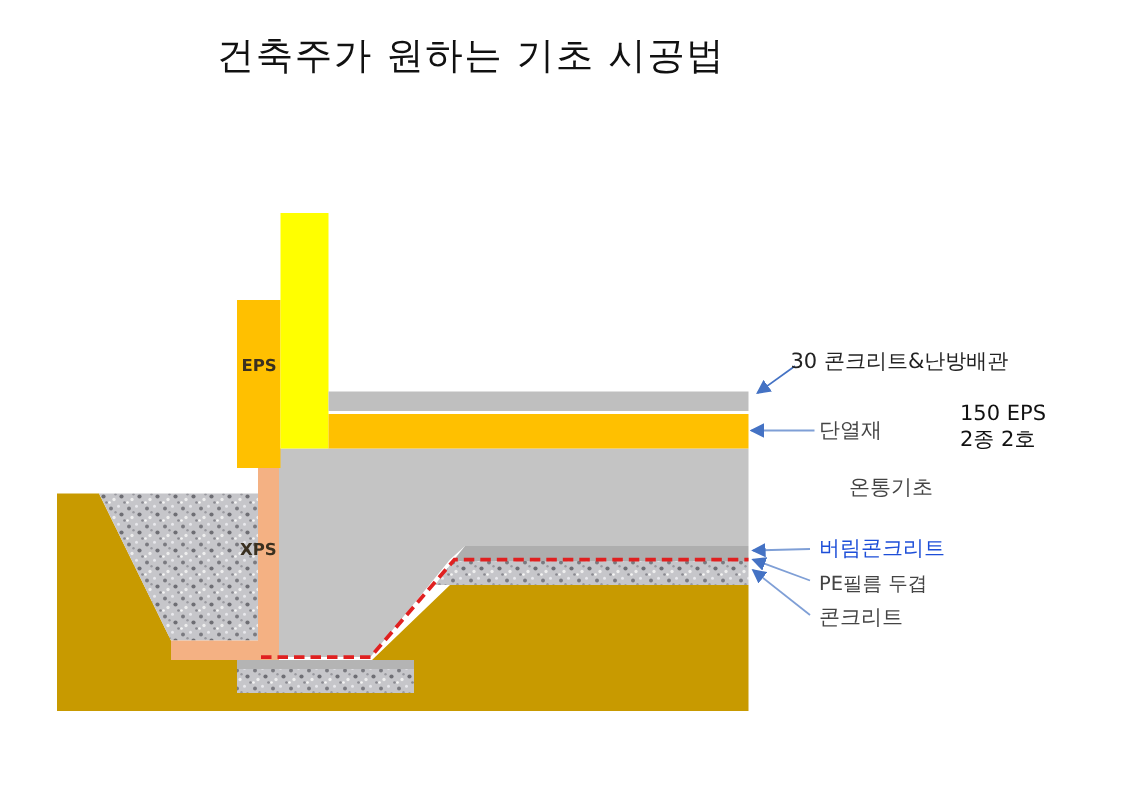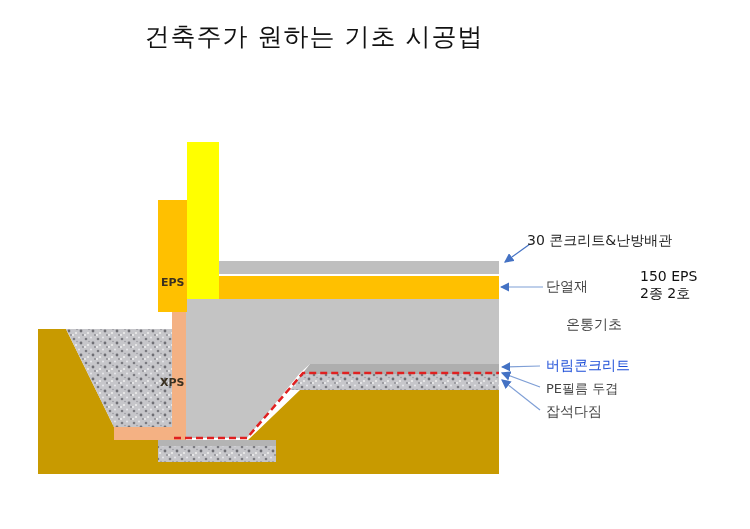--- a/index.html
+++ b/index.html
@@ -61,25 +61,25 @@
 
   <polyline points="174,438 247,438 303,373 499,373" fill="none" stroke="#e02020" stroke-width="2.5" stroke-dasharray="7,4"></polyline>
 
   <line x1="530" y1="244" x2="505" y2="262" stroke="#4472c4" stroke-width="1.2" marker-end="url(#arrowHead)"></line>
   <line x1="543" y1="287" x2="501" y2="287" stroke="#7f9fd6" stroke-width="1.2" marker-end="url(#arrowHead)"></line>
   <line x1="540" y1="366" x2="502" y2="367" stroke="#7f9fd6" stroke-width="1.2" marker-end="url(#arrowHead)"></line>
   <line x1="540" y1="387" x2="502" y2="373" stroke="#7f9fd6" stroke-width="1.2" marker-end="url(#arrowHead)"></line>
   <line x1="540" y1="410" x2="502" y2="380" stroke="#7f9fd6" stroke-width="1.2" marker-end="url(#arrowHead)"></line>
 </svg>
 
-<div class="inlabel" style="left:161px; top:237px;margin-top:39px;">EPS</div>
-<div class="inlabel" style="left:160px; top:376px;">XPS</div>
+<div class="inlabel" style="left:161px; top:237px;">EPS</div>
+<div class="inlabel" style="left:160px; top:360px;">XPS</div>
 
 <div class="label" style="left:527px; top:232px;">30 콘크리트&amp;난방배관</div>
 <div class="label" style="left:546px; top:278px; color:#444;">단열재</div>
 <div class="spec" style="left:604px; top:268px;">
   <div>150 EPS</div>
   <div>2종 2호</div>
 </div>
 <div class="label" style="left:566px; top:316px; color:#444;">온통기초</div>
 <div class="label" style="left:546px; top:357px; color:#1d4ed8;">버림콘크리트</div>
 <div class="label small" style="left:546px; top:380px; color:#444;">PE필름 두겹</div>
-<div class="label" style="left:546px; top:403px; color:#444;">잡석다짐</div>
+<div class="label" style="left:546px; top:403px; color:#444;">콘크리트</div>
 
 </body></html>

